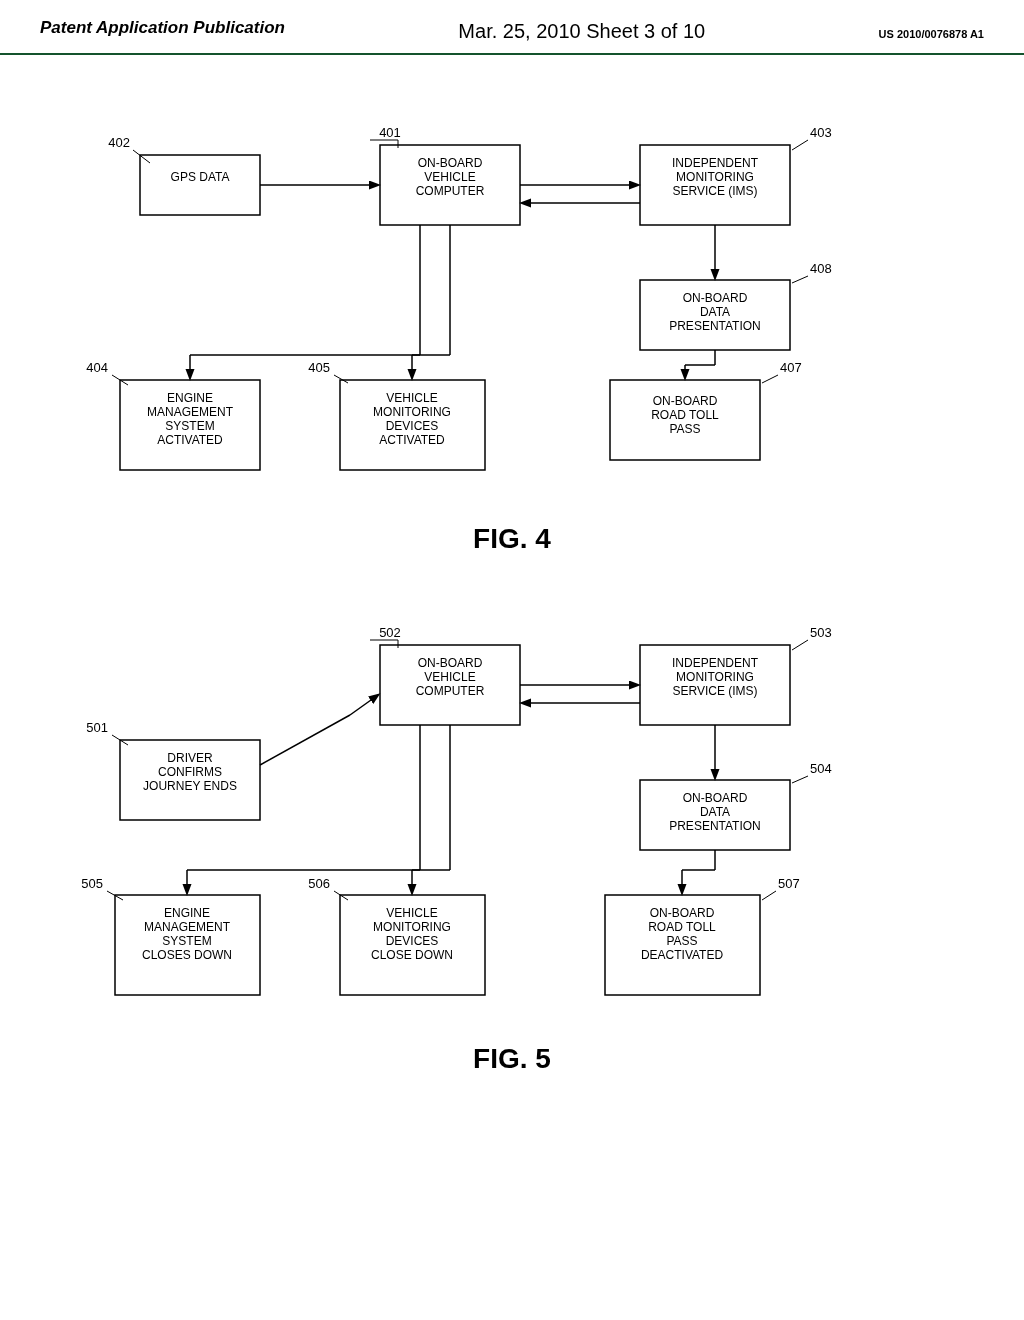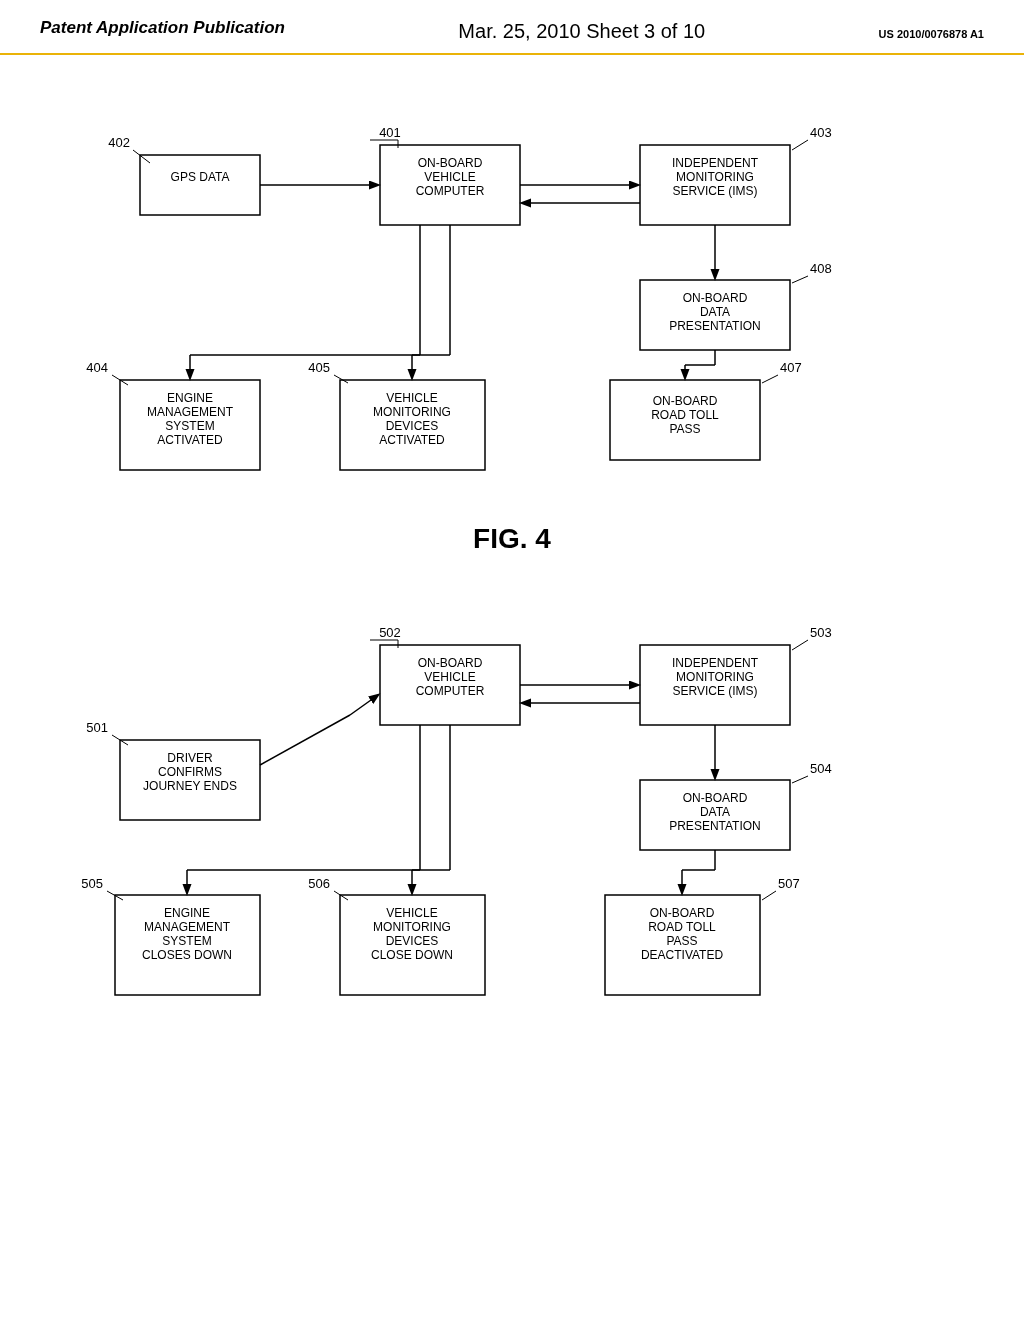--- a/index.html
+++ b/index.html
@@ -11,21 +11,21 @@
       position: relative;
       overflow-x: hidden;
     }
 
     
     .header {
       display: flex;
       justify-content: space-between;
       align-items: flex-start;
       padding: 18px 40px 10px 40px;
-      border-bottom: 2px solid #eab308;
+      border-bottom: 2px solid #14532d;
     }
     .header-left {
       font-weight: bold;
       font-size: 17px;
       font-style: italic;
     }
     .header-center {
       font-size: 20px;
       text-align: center;
       margin-top: 2px;
@@ -244,15 +244,16 @@
       <line x1="410" y1="140" x2="410" y2="285" stroke="#000" stroke-width="1.5"></line>
       <line x1="410" y1="285" x2="372" y2="285" stroke="#000" stroke-width="1.5"></line>
       <line x1="372" y1="285" x2="372" y2="308" stroke="#000" stroke-width="1.5" marker-end="url(#arrow5)"></line>
 
       <line x1="675" y1="265" x2="675" y2="285" stroke="#000" stroke-width="1.5"></line>
       <line x1="675" y1="285" x2="642" y2="285" stroke="#000" stroke-width="1.5"></line>
       <line x1="642" y1="285" x2="642" y2="308" stroke="#000" stroke-width="1.5" marker-end="url(#arrow5)"></line>
 
     </svg>
 
+    <div class="fig-label">FIG. 5</div>
   </div>
 
 </div>
 
 </body></html>

